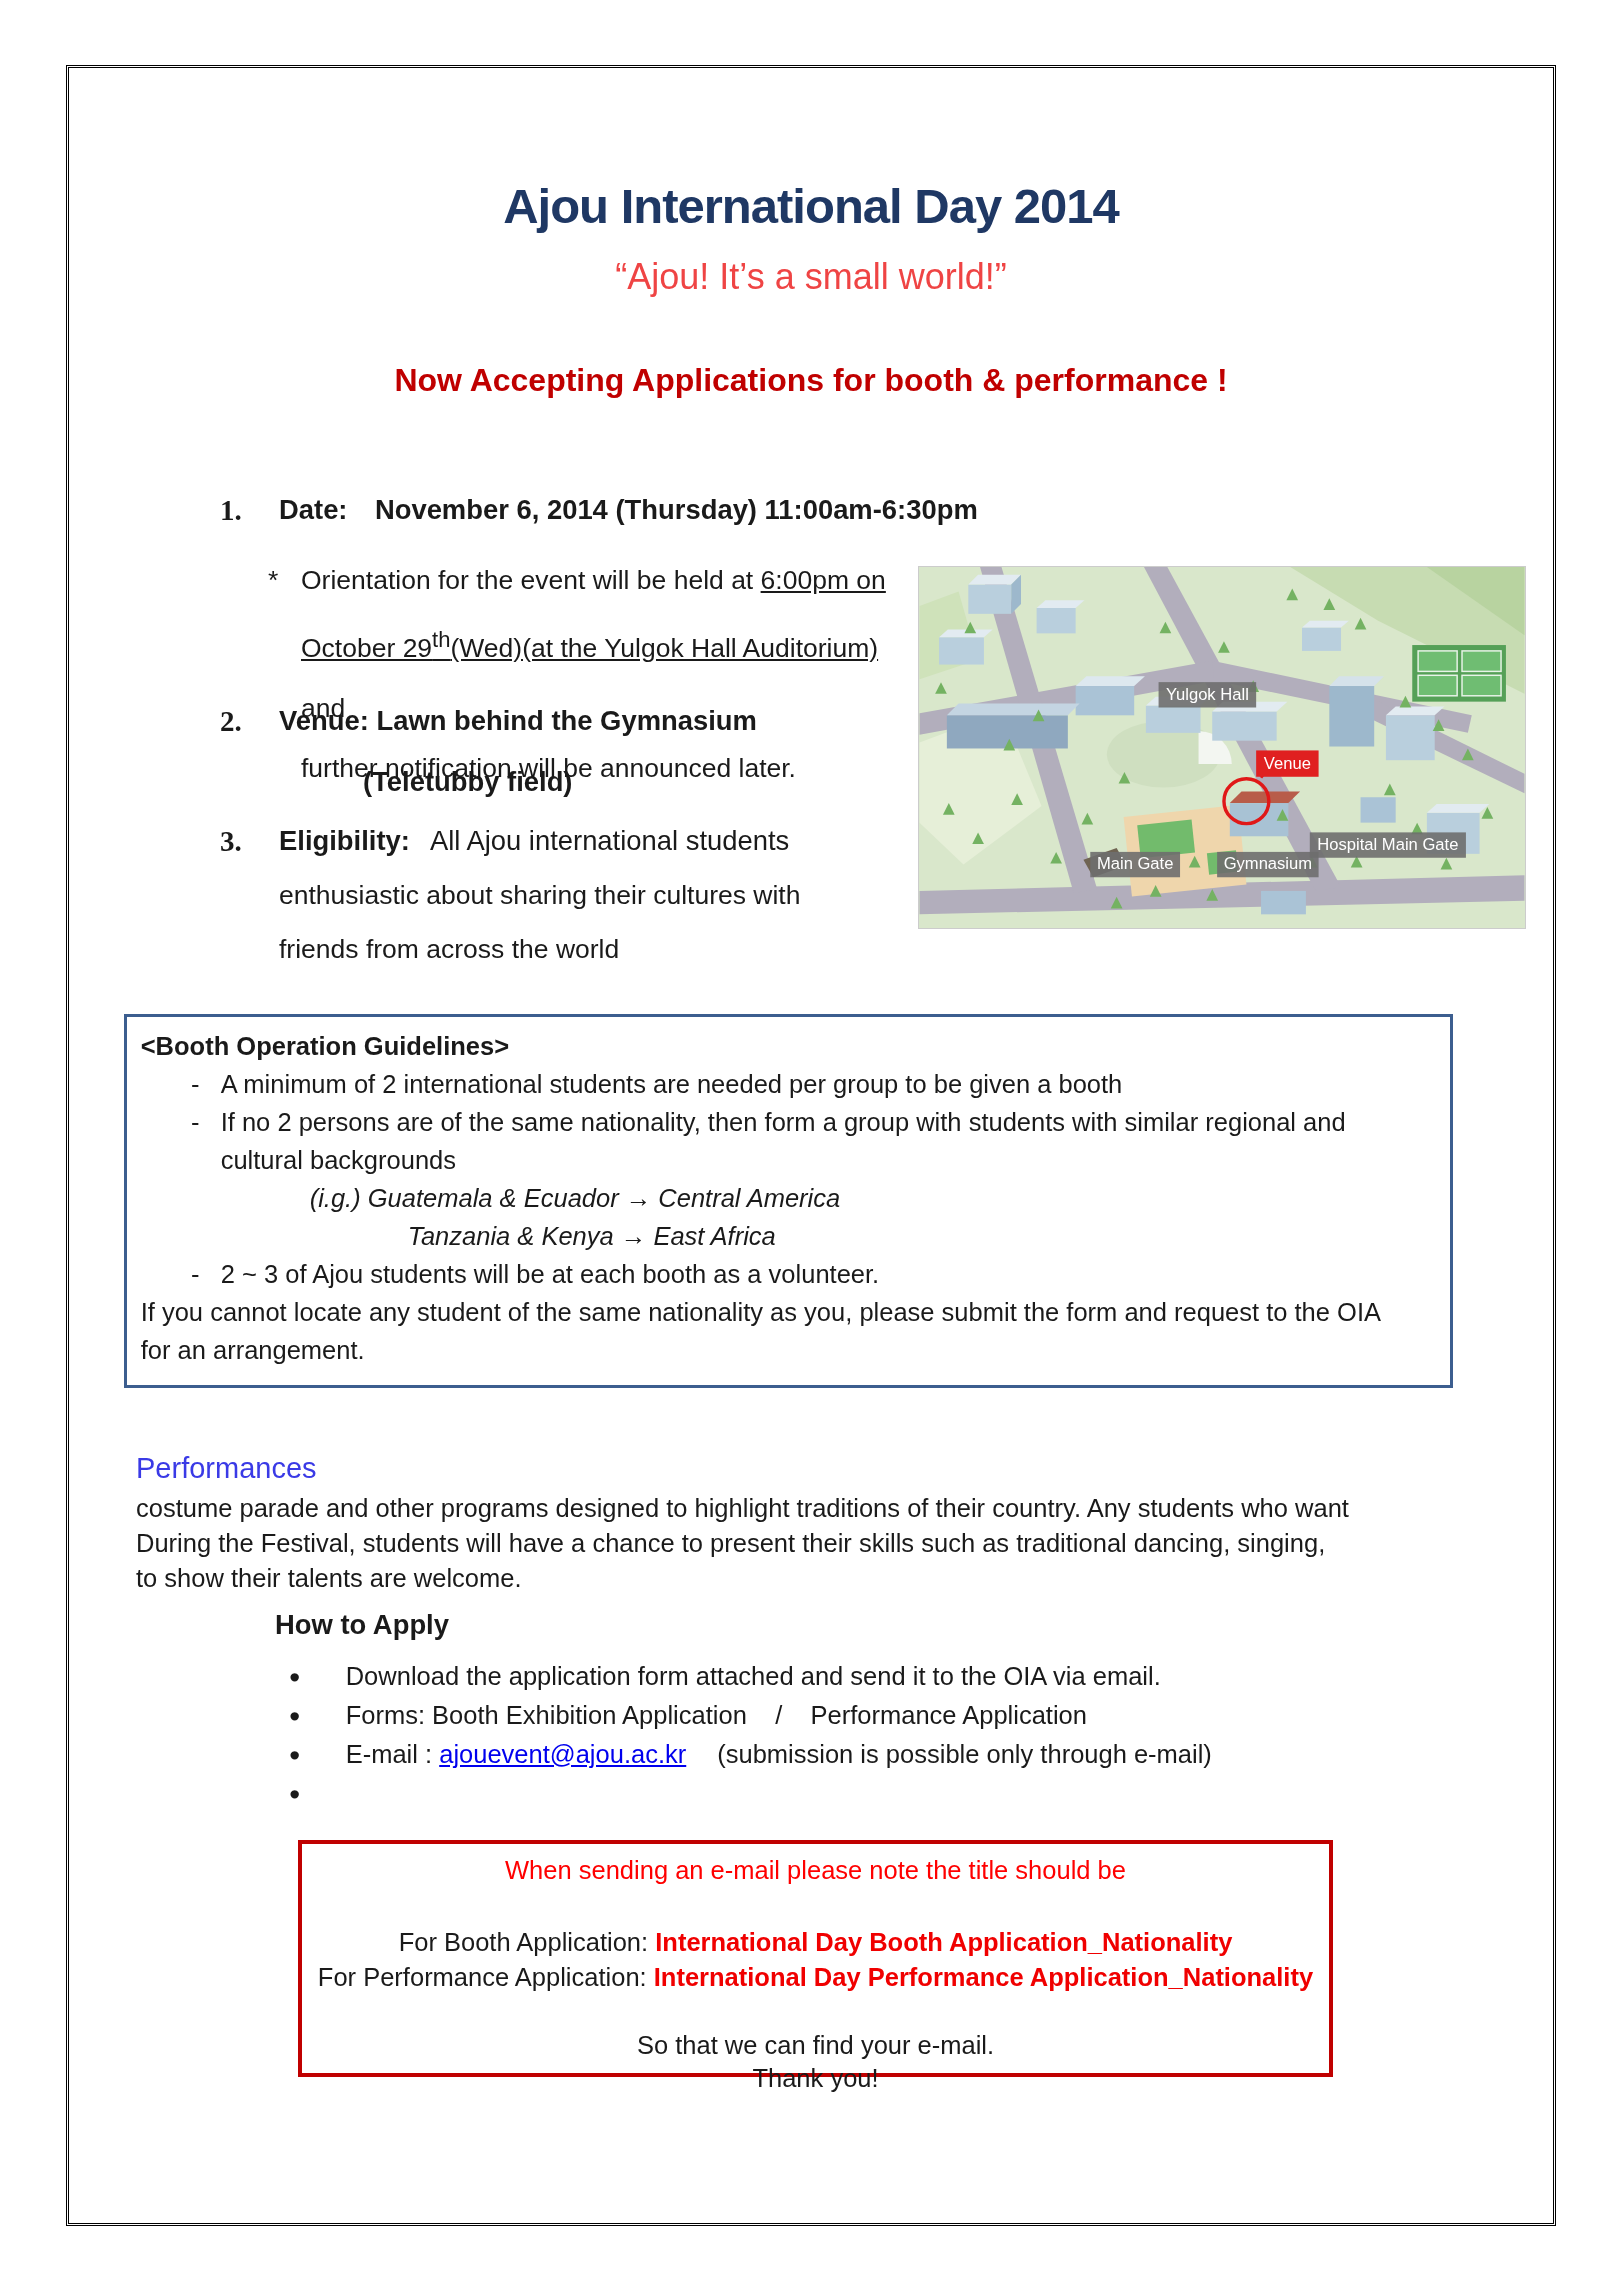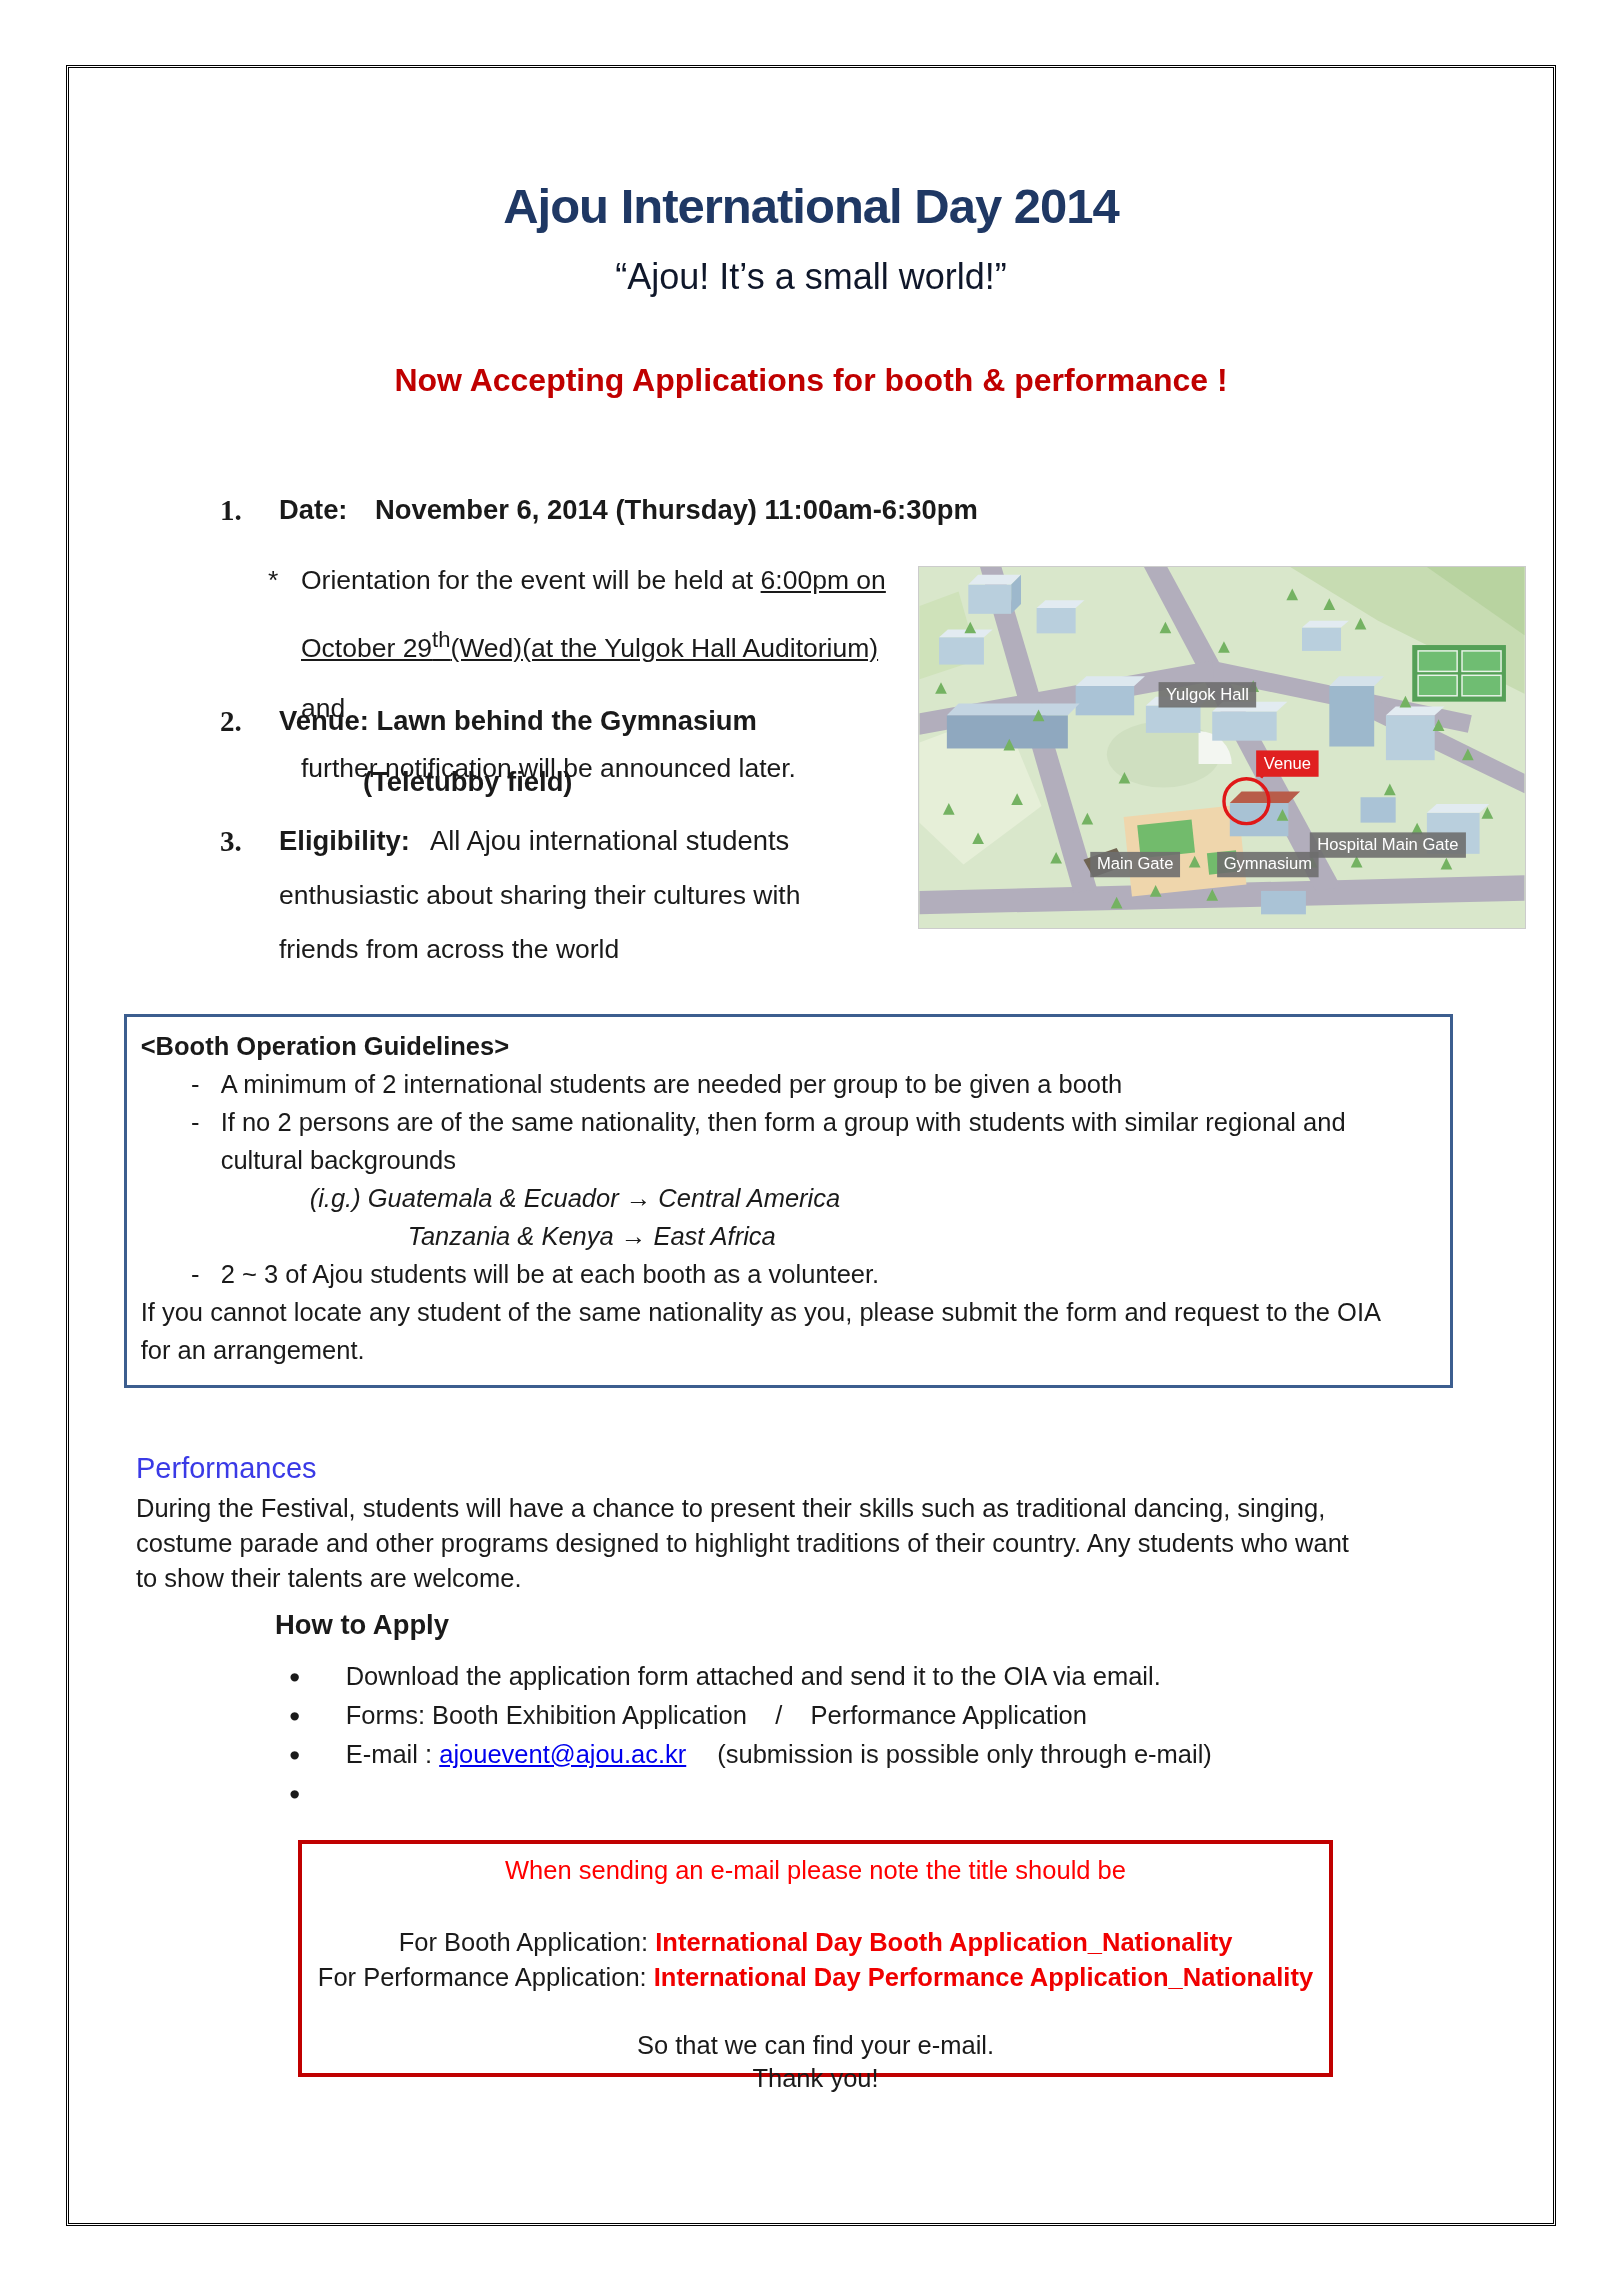--- a/index.html
+++ b/index.html
@@ -5,21 +5,21 @@
   html,body{margin:0;padding:0;background:#ffffff;}
   .page{position:relative;width:1621px;height:2293px;background:#ffffff;
         font-family:"Liberation Sans",sans-serif;color:#1a1a1a;overflow:hidden;}
   .frame{position:absolute;left:66px;top:65px;width:1490px;height:2161px;
          border:3.9px double #000;box-sizing:border-box;}
   .inner{position:relative;width:100%;height:100%;}
 
   .doc-title{position:absolute;top:110px;left:0;width:100%;text-align:center;
              font-size:49px;font-weight:700;color:#1F3864;letter-spacing:-1px;}
   .doc-subtitle{position:absolute;top:188px;left:0;width:100%;text-align:center;
-                font-size:36px;color:#0f172a;}
+                font-size:36px;color:#ef4444;}
   .banner{position:absolute;top:294px;left:0;width:100%;text-align:center;
           font-size:32px;font-weight:700;color:#C00000;}
 
   .numitem{position:absolute;display:flex;font-size:27.4px;}
   .num{width:59px;font-family:"Liberation Serif",serif;font-weight:700;font-size:29px;}
   .numlabel{font-weight:700;}
   .numvalue{font-weight:700;margin-left:27.4px;}
 
   .orientation{position:absolute;left:199px;top:482px;width:647px;font-size:26.5px;line-height:60px;}
   .orientation .star{display:inline-block;width:33px;}
@@ -238,22 +238,22 @@
           <span class="dash">-</span>
           <span>2 ~ 3 of Ajou students will be at each booth as a volunteer.</span>
         </div>
         <div>If you cannot locate any student of the same nationality as you, please submit the form and request to the OIA</div>
         <div>for an arrangement.</div>
       </div>
 
       <div class="perf">
         <div class="perf-head">Performances</div>
         <div class="perf-body">
+          <div>costume parade and other programs designed to highlight traditions of their country. Any students who want</div>
           <div>During the Festival, students will have a chance to present their skills such as traditional dancing, singing,</div>
-          <div>costume parade and other programs designed to highlight traditions of their country. Any students who want</div>
           <div>to show their talents are welcome.</div>
         </div>
       </div>
 
       <div class="howto">
         <div class="howto-head">How to Apply</div>
         <div class="hrow">
           <span class="bdot">●</span>
           <span>Download the application form attached and send it to the OIA via email.</span>
         </div>

